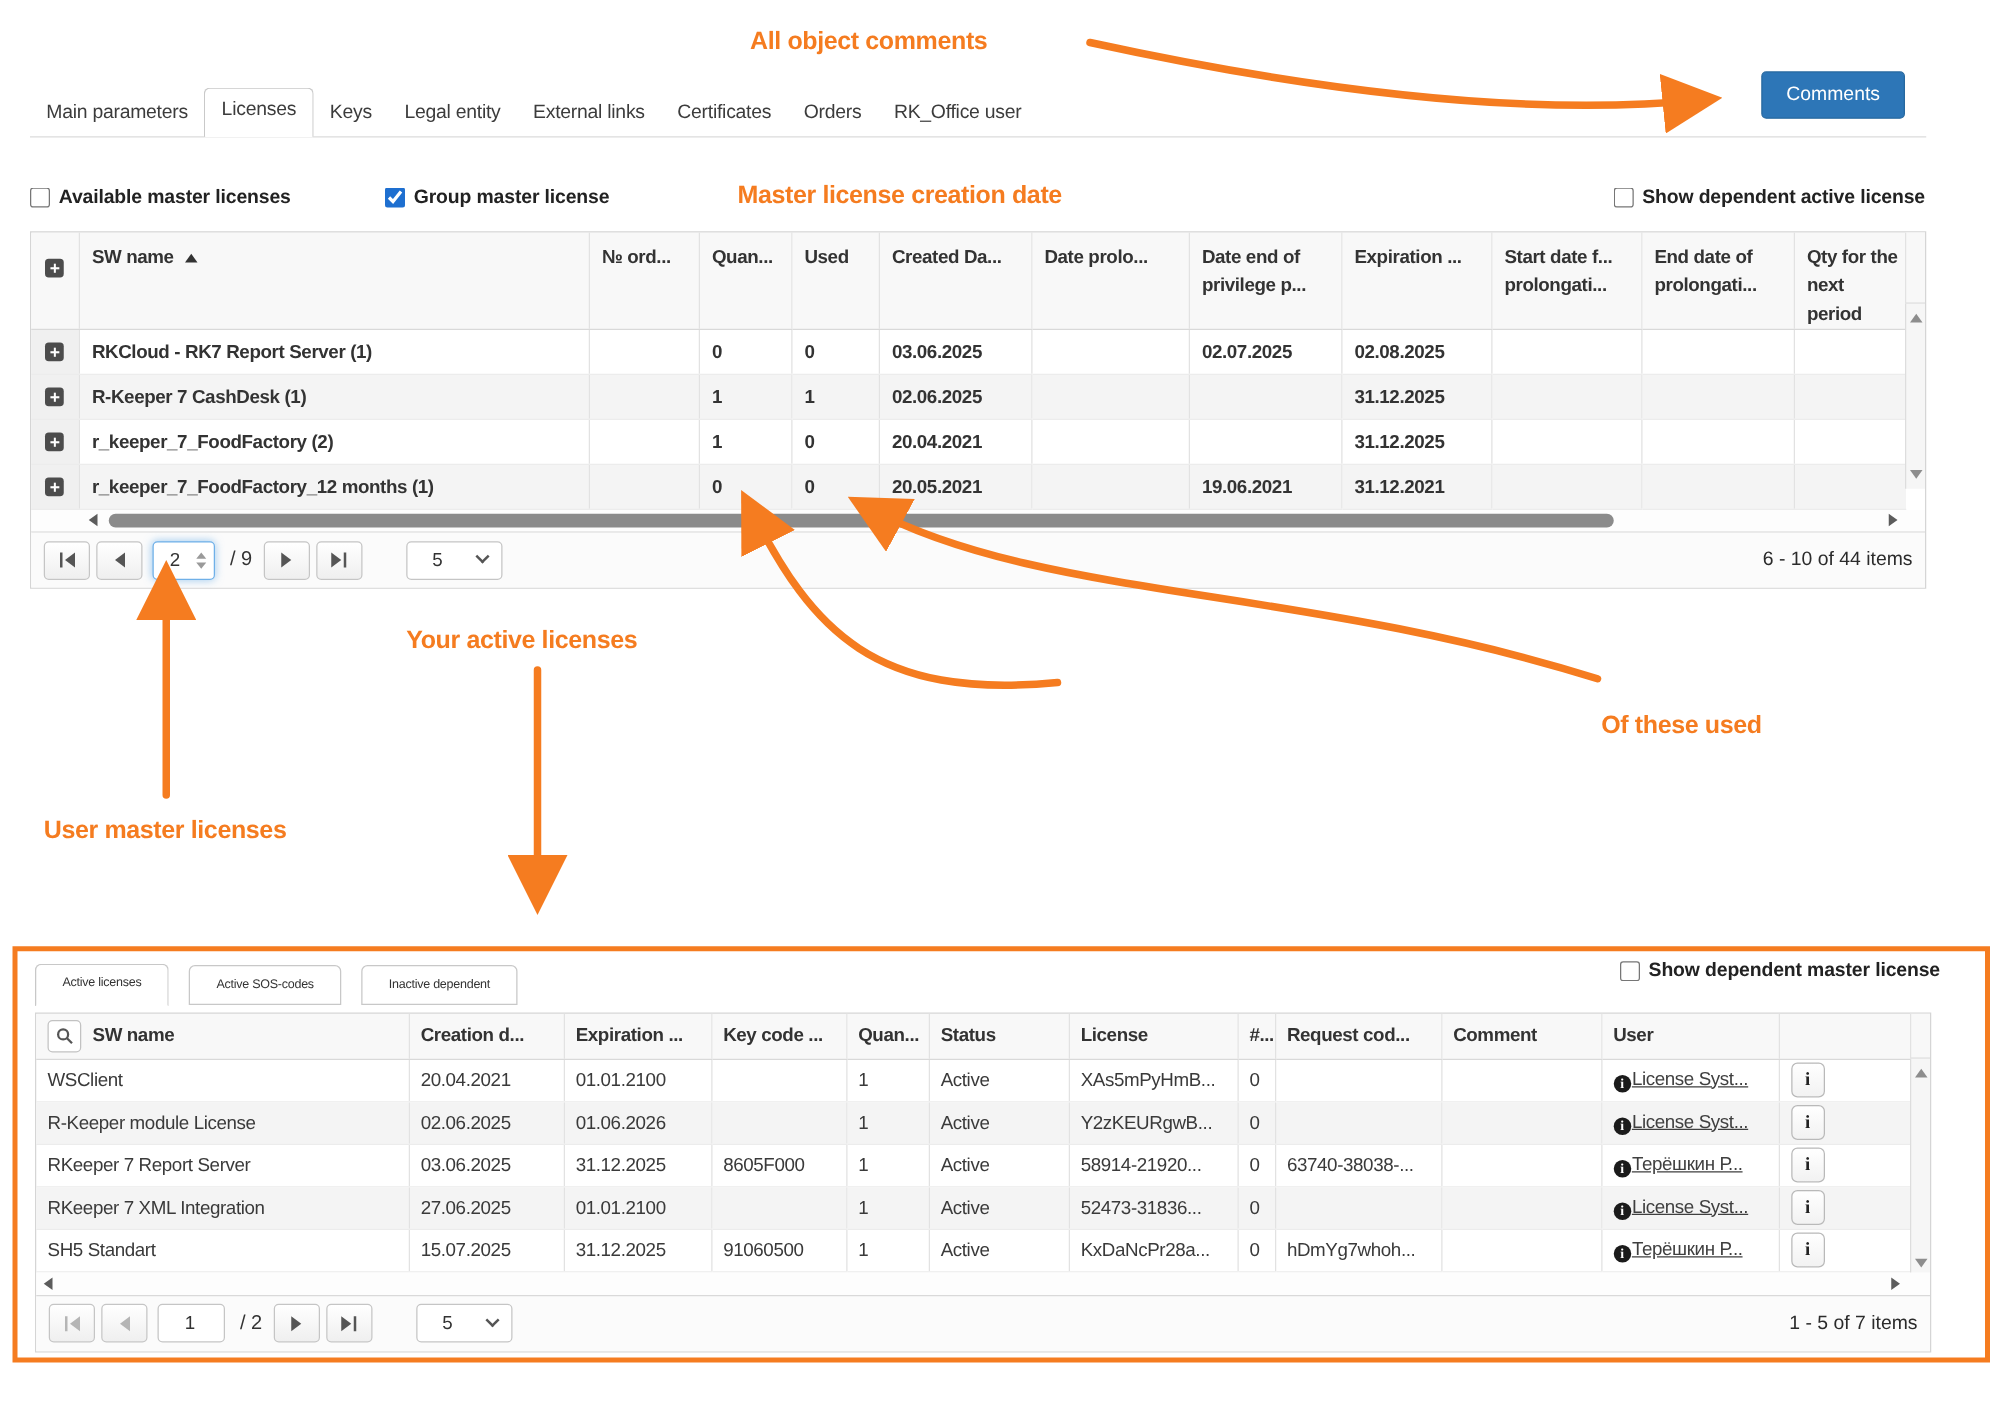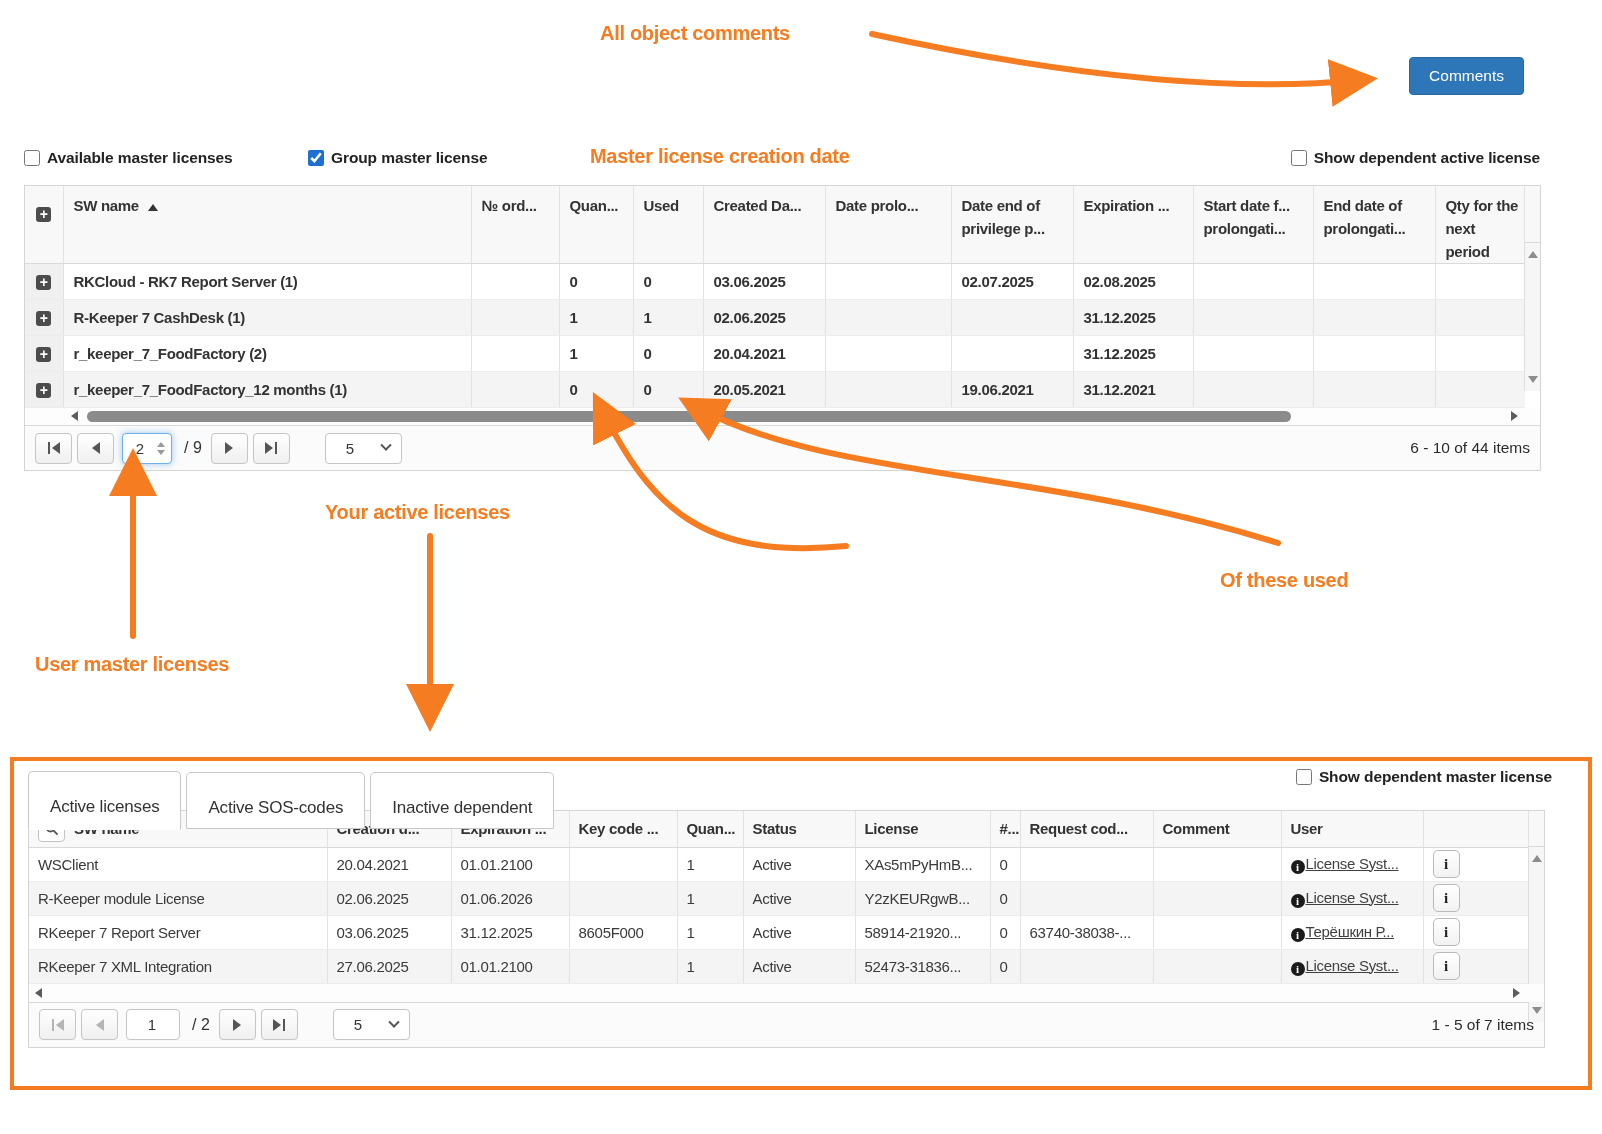--- a/index.html
+++ b/index.html
@@ -92,22 +92,22 @@
                display: inline-flex; align-items: center; justify-content: space-between;
                padding: 0 11px 0 20px; margin-left: 30px; font-size: 15px; cursor: pointer; }
   .chev { width: 8px; height: 8px; border-right: 2px solid #555; border-bottom: 2px solid #555;
           transform: rotate(45deg) translate(-2px,-2px); }
   .pg-range { margin-left: auto; font-size: 15.5px; color: #2b2b2b; }
 
   
   #licenses-panel { position: absolute; left: 10px; top: 757px; width: 1582px; height: 333px;
                     border: 4px solid var(--accent, #f57c20); background: #fff; }
   .ptabs { position: absolute; left: 14px; top: 10px; display: flex; align-items: flex-end; z-index: 3; }
-  .ptab { border: 1px solid #c8c8c8; border-radius: 5px 5px 0 0; background: #fff; padding: 25px 21px 10px;
-          font-size: 17px; margin-right: 5px; letter-spacing: -0.2px; cursor: pointer; }
+  .ptab { border: 1px solid #c8c8c8; border-radius: 5px 5px 0 0; background: #fff; padding: 9px 21px 10px;
+          font-size: 10px; margin-right: 16px; letter-spacing: -0.2px; cursor: pointer; }
   .ptab.active { border-bottom-color: #fff; margin-bottom: -1px; padding-bottom: 12px; }
   #licenses-grid { left: 14px; top: 49px; width: 1517px; }
   #licenses-grid thead tr { height: 36px; }
   #licenses-grid thead th { vertical-align: middle; padding: 3px 6px 3px 9px; }
   #licenses-grid tbody td { height: 34px; font-size: 15px; letter-spacing: -0.3px;
                             padding: 0 6px 0 9px; border-bottom: 1px solid #ececec; color: #3a3a3a; }
   .th-flex { display: flex; align-items: center; }
   .search-btn { width: 27px; height: 26px; border: 1px solid #c2c2c2; border-radius: 4px; background: #fff;
                 display: inline-flex; align-items: center; justify-content: center; margin-right: 9px;
                 flex: 0 0 auto; cursor: pointer; }
@@ -121,38 +121,48 @@
           font-size: 15px; color: #222; cursor: pointer; }
 </style>
 </head>
 <body>
 
 <div id="page">
 
   <div class="ann" style="left:600px; top:17px;text-align:right;">All object comments</div>
   <div class="ann" style="left:590px; top:140px;">Master license creation date</div>
   <div class="ann" style="left:325px; top:496px;">Your active licenses</div>
-  <div class="ann" style="left:1220px; top:564px;">Of these used</div>
+  <div class="ann" style="left:1281px; top:564px;">Of these used</div>
   <div class="ann" style="left:35px; top:648px;">User master licenses</div>
 
   <svg id="arrow-overlay" width="1602" height="1134">
     <defs>
       <marker id="ah" markerWidth="8" markerHeight="8" refX="5" refY="4" orient="auto">
         <path class="ah" d="M0,0 L8,4 L0,8 z"></path>
       </marker>
     </defs>
     <path class="arrow" marker-end="url(#ah)" d="M 872 34 C 1010 64, 1200 96, 1360 80"></path>
     <path class="arrow" marker-end="url(#ah)" d="M 133 636 L 133 466"></path>
     <path class="arrow" marker-end="url(#ah)" d="M 430 536 L 430 714"></path>
     <path class="arrow" marker-end="url(#ah)" d="M 846 546 C 700 560, 650 505, 601 408"></path>
     <path class="arrow" marker-end="url(#ah)" d="M 1278 543 C 1040 468, 830 480, 694 406"></path>
   </svg>
 
   <button class="comments-btn">Comments</button>
 
+  <div class="tabstrip">
+    <div class="tab">Main parameters</div>
+    <div class="tab active">Licenses</div>
+    <div class="tab">Keys</div>
+    <div class="tab">Legal entity</div>
+    <div class="tab">External links</div>
+    <div class="tab">Certificates</div>
+    <div class="tab">Orders</div>
+    <div class="tab">RK_Office user</div>
+  </div>
 
   <label class="chk" style="left:24px; top:149px;">
     <input type="checkbox" style="">
     <span>Available master licenses</span>
   </label>
   <label class="chk" style="left:308px; top:149px;">
     <input type="checkbox" checked="" style="">
     <span>Group master license</span>
   </label>
   <label class="chk" style="right:62px; top:149px;">
@@ -398,20 +408,34 @@
               <td></td>
               <td>1</td>
               <td>Active</td>
               <td>52473-31836...</td>
               <td>0</td>
               <td></td>
               <td></td>
               <td><span class="info-dot">i</span><a class="user-link">License Syst...</a></td>
               <td><span class="ibtn">i</span></td>
             </tr>
+            <tr>
+              <td>SH5 Standart</td>
+              <td>15.07.2025</td>
+              <td>31.12.2025</td>
+              <td>91060500</td>
+              <td>1</td>
+              <td>Active</td>
+              <td>KxDaNcPr28a...</td>
+              <td>0</td>
+              <td>hDmYg7whoh...</td>
+              <td></td>
+              <td><span class="info-dot">i</span><a class="user-link">Терёшкин Р...</a></td>
+              <td><span class="ibtn">i</span></td>
+            </tr>
           </tbody>
         </table>
         <div class="head-extend" style="height:36px;"></div>
         <div class="vscroll" style="top:36px; height:175px;">
           <span class="tri-up"></span>
           <span class="tri-down"></span>
         </div>
       </div>
       <div class="hscroll" style="height:18px;">
         <span class="hs-left" style="left:6px; top:4px;"></span>

